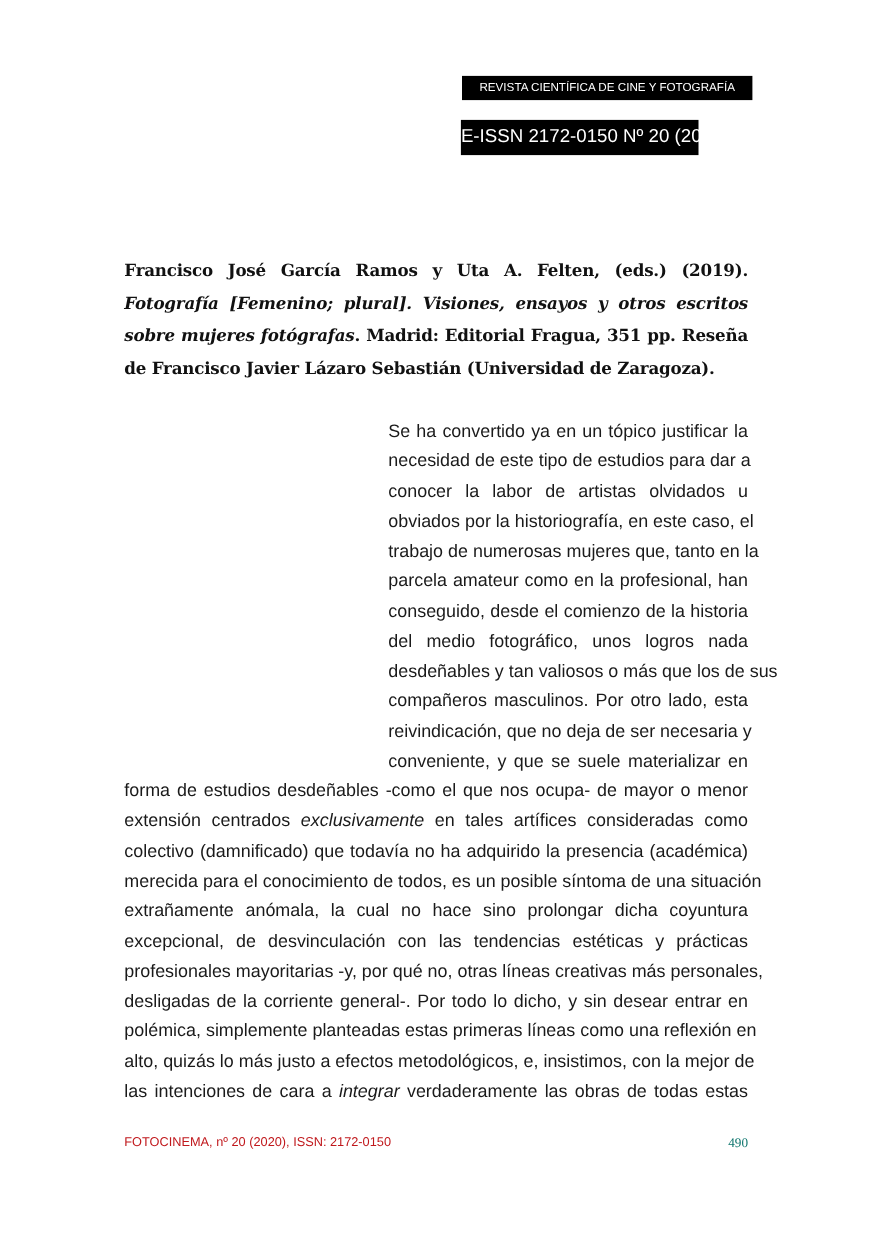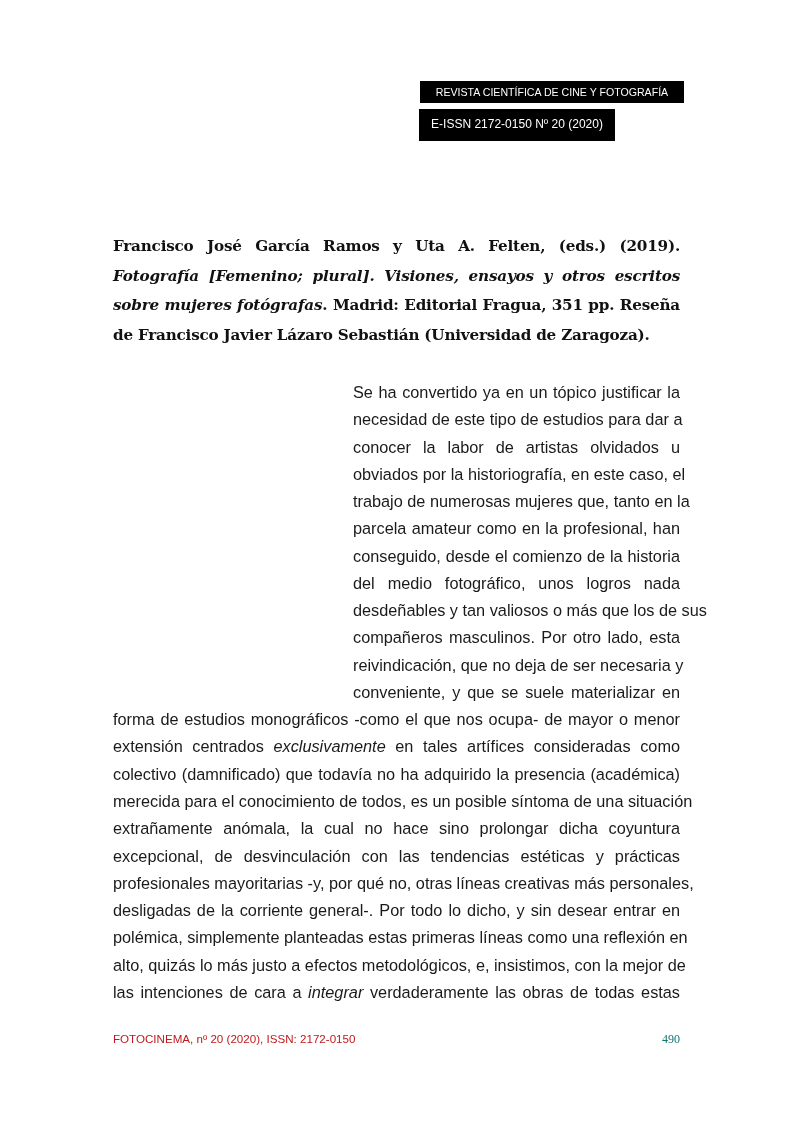--- a/index.html
+++ b/index.html
@@ -3,26 +3,26 @@
   <meta charset="utf-8">
   <style>
     html, body { margin: 0; padding: 0; background: #ffffff; }
     body { width: 793px; height: 1123px; position: relative; overflow: hidden; }
     .page { position: absolute; left: 0; top: 0; width: 793px; height: 1123px; background: #fff; }
 
     .hdr-box1 {
       position: absolute; left: 420px; top: 69px; width: 264px; height: 22px;
       background: #000; color: #fff;
       font-family: "Liberation Sans", sans-serif; font-size: 10.6px;
-      line-height: 22px; text-align: center; white-space: nowrap; margin-top: 12px;
+      line-height: 22px; text-align: center; white-space: nowrap;
     }
     .hdr-box2 {
-      position: absolute; left: 419px; top: 109px; width: 196px; height: 32px;
+      position: absolute; left: 419px; top: 109px; width: 216px; height: 32px;
       background: #000; color: #fff;
-      font-family: "Liberation Sans", sans-serif; font-size: 12px;
+      font-family: "Liberation Sans", sans-serif; font-size: 17px;
       line-height: 30px; text-align: center; white-space: nowrap;
     }
 
     .title {
       position: absolute; left: 113px; top: 232px; width: 567px;
       font-family: "DejaVu Serif", serif; font-weight: bold;
       font-size: 15.2px; line-height: 29.5px; color: #111;
       text-align: justify; letter-spacing: -0.2px;
     }
     .title .it { font-style: italic; }
@@ -69,21 +69,21 @@
     <div class="body-line short" style="top:434px">conocer la labor de artistas olvidados u</div>
     <div class="body-line short" style="top:461px">obviados por la historiografía, en este caso, el</div>
     <div class="body-line short" style="top:488px">trabajo de numerosas mujeres que, tanto en la</div>
     <div class="body-line short" style="top:515px">parcela amateur como en la profesional, han</div>
     <div class="body-line short" style="top:543px">conseguido, desde el comienzo de la historia</div>
     <div class="body-line short" style="top:570px">del medio fotográfico, unos logros nada</div>
     <div class="body-line short" style="top:597px">desdeñables y tan valiosos o más que los de sus</div>
     <div class="body-line short" style="top:624px">compañeros masculinos. Por otro lado, esta</div>
     <div class="body-line short" style="top:652px">reivindicación, que no deja de ser necesaria y</div>
     <div class="body-line short" style="top:679px">conveniente, y que se suele materializar en</div>
-    <div class="body-line full" style="top:706px">forma de estudios monográficos -como el que nos ocupa- de mayor o menor</div>
+    <div class="body-line full" style="top:706px">forma de estudios desdeñables -como el que nos ocupa- de mayor o menor</div>
     <div class="body-line full" style="top:733px"><span>extensión centrados </span><span class="it">exclusivamente</span><span> en tales artífices consideradas como</span></div>
     <div class="body-line full" style="top:761px">colectivo (damnificado) que todavía no ha adquirido la presencia (académica)</div>
     <div class="body-line full" style="top:788px">merecida para el conocimiento de todos, es un posible síntoma de una situación</div>
     <div class="body-line full" style="top:815px">extrañamente anómala, la cual no hace sino prolongar dicha coyuntura</div>
     <div class="body-line full" style="top:843px">excepcional, de desvinculación con las tendencias estéticas y prácticas</div>
     <div class="body-line full" style="top:870px">profesionales mayoritarias -y, por qué no, otras líneas creativas más personales,</div>
     <div class="body-line full" style="top:897px">desligadas de la corriente general-. Por todo lo dicho, y sin desear entrar en</div>
     <div class="body-line full" style="top:924px">polémica, simplemente planteadas estas primeras líneas como una reflexión en</div>
     <div class="body-line full" style="top:952px">alto, quizás lo más justo a efectos metodológicos, e, insistimos, con la mejor de</div>
     <div class="body-line full" style="top:979px"><span>las intenciones de cara a </span><span class="it">integrar</span><span> verdaderamente las obras de todas estas</span></div>

